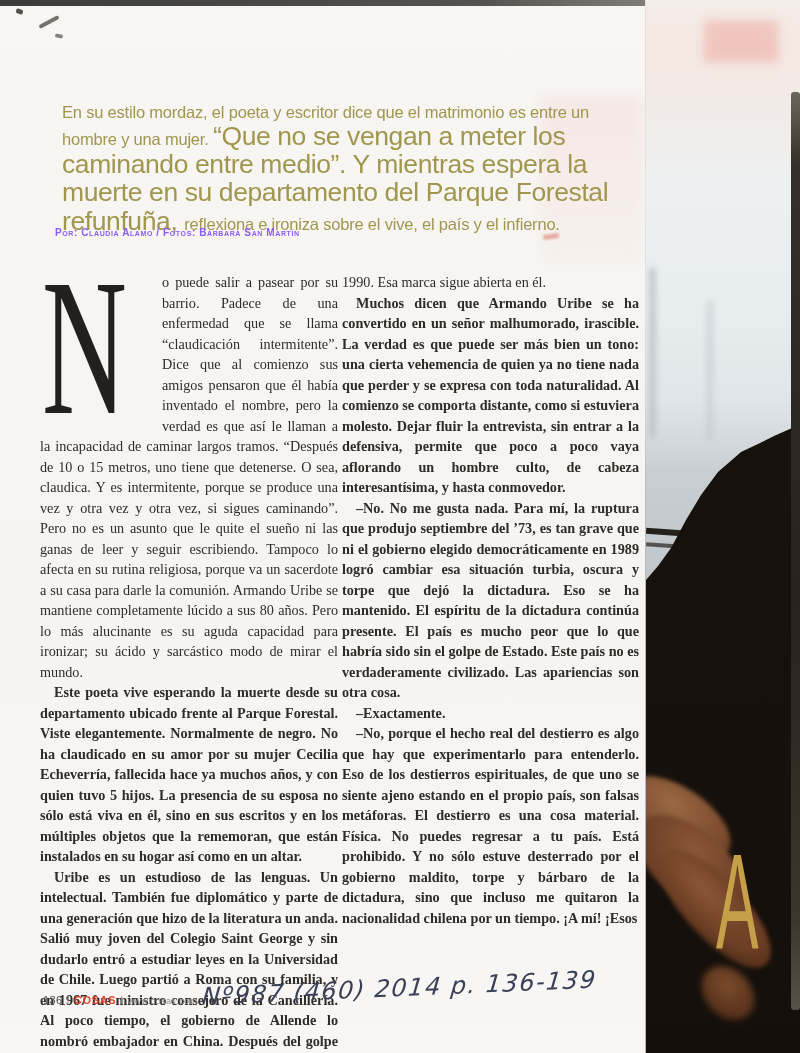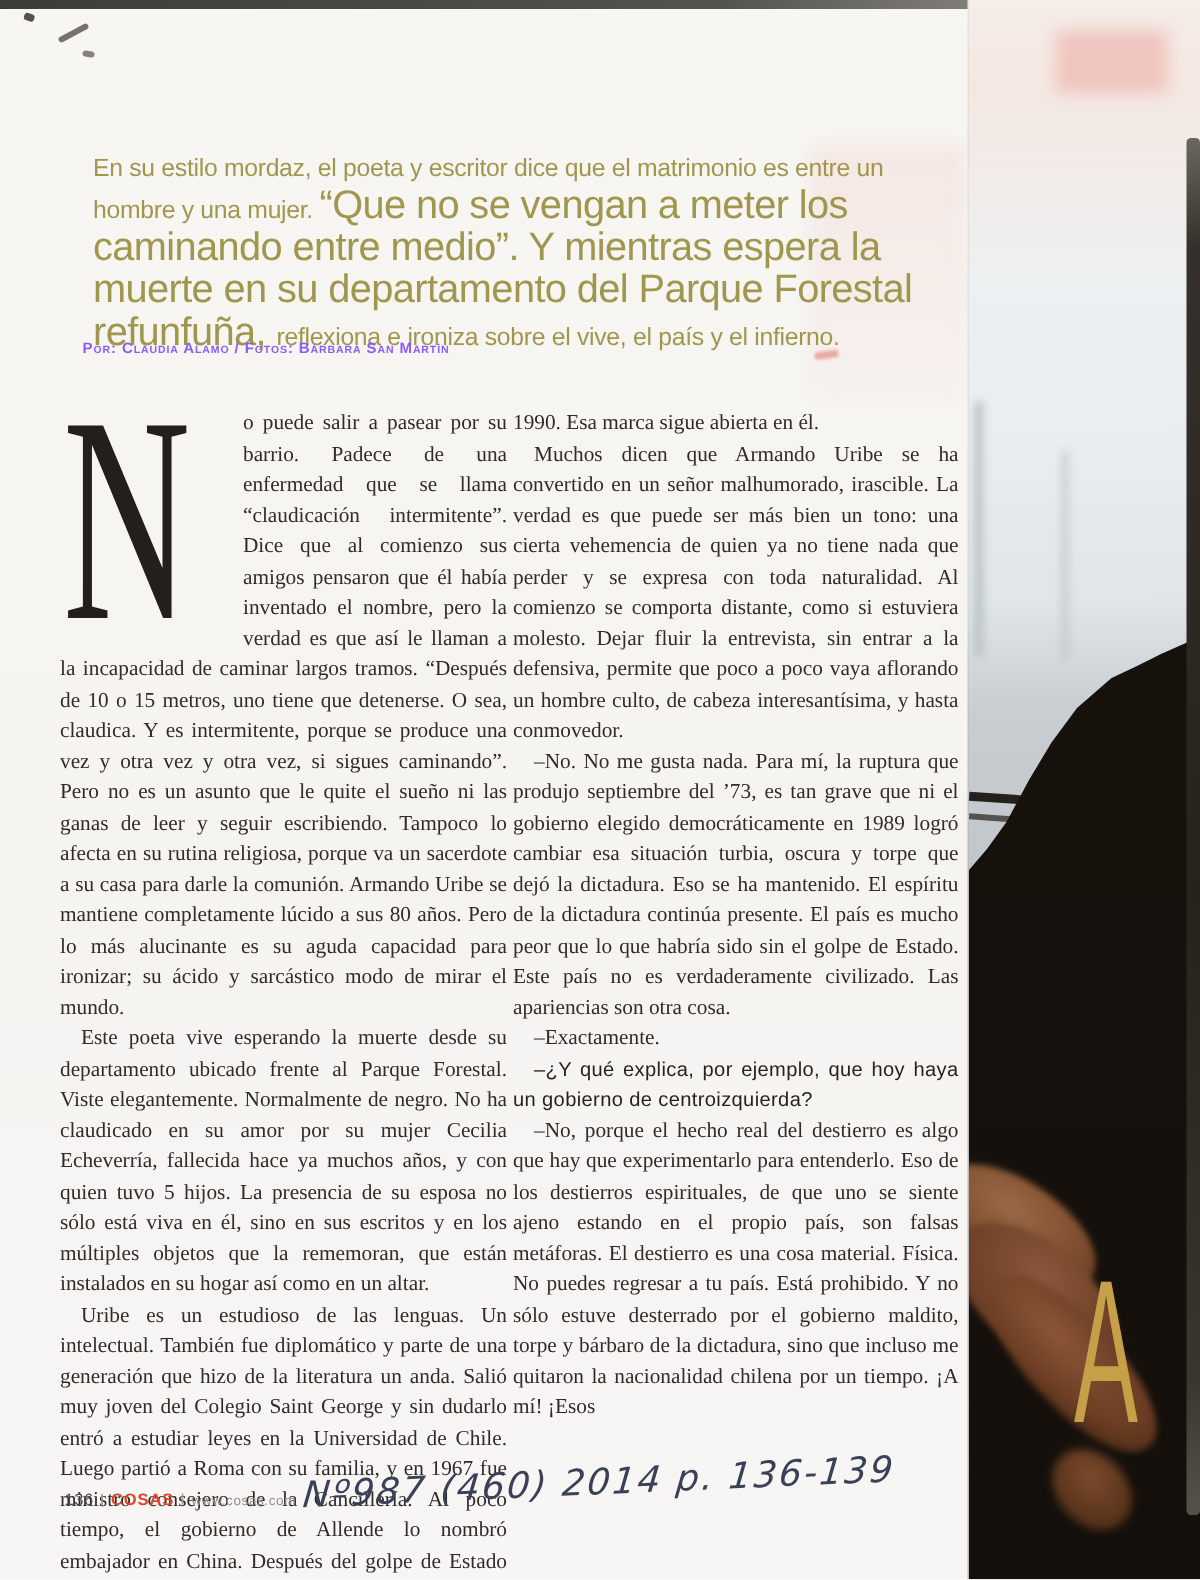--- a/index.html
+++ b/index.html
@@ -21,21 +21,21 @@
   .deck .lg{font-size:26.5px;letter-spacing:-0.4px;}
   .byline{position:absolute;left:55px;top:227px;font-size:10px;color:#8b5cf6;
           font-variant:small-caps;letter-spacing:.6px;font-weight:bold;}
 
   
   .col{position:absolute;top:272px;font-family:"Liberation Serif",serif;font-size:14.2px;
        line-height:20.5px;color:#2f2b27;text-align:justify;}
   .col-left{left:40px;width:298px;}
   .col-right{left:342px;width:297px;}
   .col p{margin:0;}
-  .col p.ind{text-indent:14px;}
+  .col p.ind{text-indent:14px;font-weight:bold;}
   .dropcap-box{float:left;width:112px;height:160px;margin:2px 8px 0 2px;overflow:visible;}
   .dropcap-glyph{display:block;font-family:"Liberation Serif",serif;font-size:196px;line-height:.74;
        color:#221f1d;transform:scaleX(.6);transform-origin:left top;}
   .q{font-family:"Liberation Sans",sans-serif;font-size:13.4px;letter-spacing:.25px;color:#26231f;}
   .a{}
 
   
   .photo{position:absolute;left:645px;top:0;width:155px;height:1053px;overflow:hidden;
      background:linear-gradient(180deg,#f4ede9 0px,#f5e7e1 52px,#f2eae6 95px,#edf0f1 185px,
         #e8edef 300px,#dfe5e8 400px,#d3d9dc 440px,#c8ced2 470px,#c4cace 520px,#bfc5c9 600px);
@@ -103,21 +103,20 @@
       </span><span>o puede salir a pasear por su barrio. Padece de una enfermedad que se llama “claudicación intermitente”. Dice que al comienzo sus amigos pensaron que él había inventado el nombre, pero la verdad es que así le llaman a la incapacidad de caminar largos tramos. “Después de 10 o 15 metros, uno tiene que detenerse. O sea, claudica. Y es intermitente, porque se produce una vez y otra vez y otra vez, si sigues caminando”. Pero no es un asunto que le quite el sueño ni las ganas de leer y seguir escribiendo. Tampoco lo afecta en su rutina religiosa, porque va un sacerdote a su casa para darle la comunión. Armando Uribe se mantiene completamente lúcido a sus 80 años. Pero lo más alucinante es su aguda capacidad para ironizar; su ácido y sarcástico modo de mirar el mundo.</span></p>
   <p class="ind">Este poeta vive esperando la muerte desde su departamento ubicado frente al Parque Forestal. Viste elegantemente. Normalmente de negro. No ha claudicado en su amor por su mujer Cecilia Echeverría, fallecida hace ya muchos años, y con quien tuvo 5 hijos. La presencia de su esposa no sólo está viva en él, sino en sus escritos y en los múltiples objetos que la rememoran, que están instalados en su hogar así como en un altar.</p>
   <p class="ind">Uribe es un estudioso de las lenguas. Un intelectual. También fue diplomático y parte de una generación que hizo de la literatura un anda. Salió muy joven del Colegio Saint George y sin dudarlo entró a estudiar leyes en la Universidad de Chile. Luego partió a Roma con su familia, y en 1967 fue ministro consejero de la Cancillería. Al poco tiempo, el gobierno de Allende lo nombró embajador en China. Después del golpe de Estado se exilió en Francia hasta que regresó en</p>
 </div>
 
 <div class="col col-right">
   <p>1990. Esa marca sigue abierta en él.</p>
   <p class="ind">Muchos dicen que Armando Uribe se ha convertido en un señor malhumorado, irascible. La verdad es que puede ser más bien un tono: una cierta vehemencia de quien ya no tiene nada que perder y se expresa con toda naturalidad. Al comienzo se comporta distante, como si estuviera molesto. Dejar fluir la entrevista, sin entrar a la defensiva, permite que poco a poco vaya aflorando un hombre culto, de cabeza interesantísima, y hasta conmovedor.</p>
   <p class="a ind">–No. No me gusta nada. Para mí, la ruptura que produjo septiembre del ’73, es tan grave que ni el gobierno elegido democráticamente en 1989 logró cambiar esa situación turbia, oscura y torpe que dejó la dictadura. Eso se ha mantenido. El espíritu de la dictadura continúa presente. El país es mucho peor que lo que habría sido sin el golpe de Estado. Este país no es verdaderamente civilizado. Las apariencias son otra cosa.</p>
   <p class="a ind">–Exactamente.</p>
-  <p class="q ind">–¿Y qué explica, por ejemplo, que hoy haya un gobierno de centroizquierda?</p>
   <p class="a ind">–No, porque el hecho real del destierro es algo que hay que experimentarlo para entenderlo. Eso de los destierros espirituales, de que uno se siente ajeno estando en el propio país, son falsas metáforas. El destierro es una cosa material. Física. No puedes regresar a tu país. Está prohibido. Y no sólo estuve desterrado por el gobierno maldito, torpe y bárbaro de la dictadura, sino que incluso me quitaron la nacionalidad chilena por un tiempo. ¡A mí! ¡Esos</p>
 </div>
 
 <div class="photo">
   <div class="tv-ghost"></div>
   <div class="trunk t1"></div>
   <div class="trunk t2"></div>
   <div class="sill"></div>
   <div class="sill2"></div>
   <div class="silhouette"></div>

